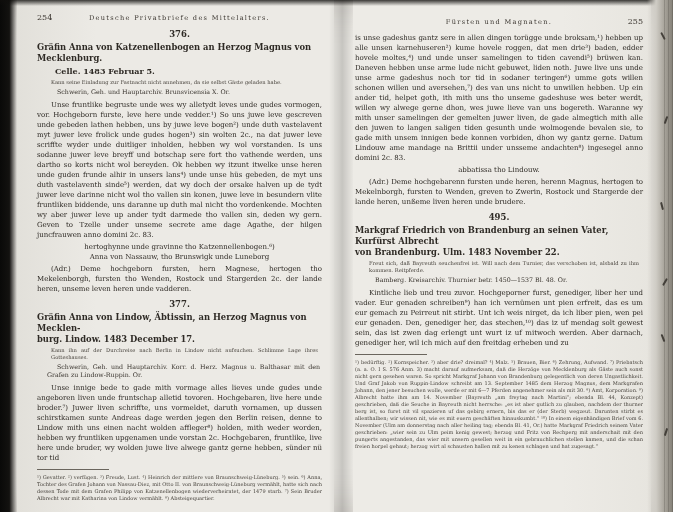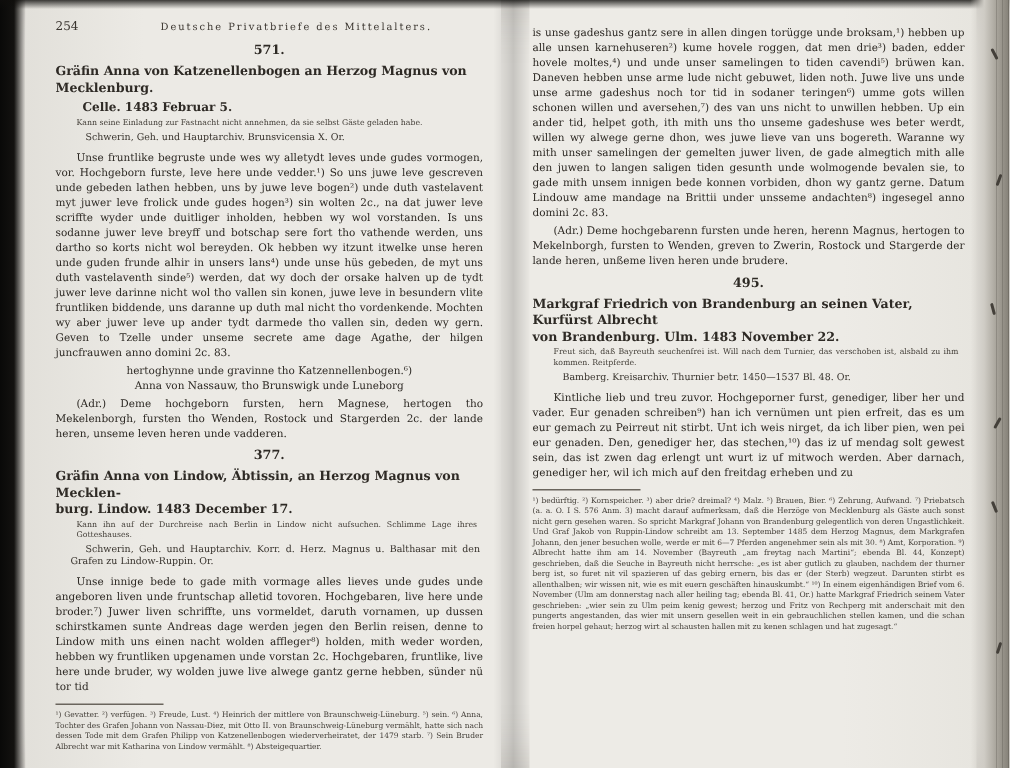--- a/index.html
+++ b/index.html
@@ -19,21 +19,21 @@
   .gutter{position:absolute;left:329px;top:0;width:24px;height:100%;
      background:linear-gradient(to right,rgba(0,0,0,0) 0%,rgba(0,0,0,.10) 40%,rgba(0,0,0,.15) 55%,rgba(0,0,0,0) 100%);}
   .mark{position:absolute;width:2px;height:8px;background:#44403a;border-radius:1px;}
   
   .page{position:absolute;top:0;height:512px;box-sizing:border-box;}
   .page-left{left:17px;width:317px;padding:13px 12px 0 20px;background:linear-gradient(to right,#e2e0da,#eceae5 25%);}
   .page-right{left:353px;width:298px;padding:17px 8px 0 2px;background:linear-gradient(to left,#e7e5df,#edebe6 30%);}
   .runhead-row{display:flex;align-items:baseline;margin-bottom:7px;}
   .pagenum{width:34px;font-size:8px;color:#3a352f;}
   .pagenum.right{text-align:right;}
-  .runhead{flex:1;text-align:right;font-size:6.6px;letter-spacing:1.3px;color:#3a352f;}
+  .runhead{flex:1;text-align:center;font-size:6.6px;letter-spacing:1.3px;color:#3a352f;}
   .letter-number{text-align:center;font-weight:bold;font-size:8.5px;margin:5px 0 3px;}
   .letter-title{font-weight:bold;font-size:8.4px;line-height:11px;margin-bottom:2px;}
   .dateline{font-weight:bold;font-size:8px;margin:0 0 3px 18px;}
   .regest{font-size:5.2px;line-height:7px;color:#45403a;margin:0 4px 2px 14px;text-align:justify;}
   .archive{font-size:6.3px;line-height:8.6px;color:#37322c;margin:0 2px 3px 10px;text-align:justify;text-indent:10px;}
   .body-text{font-size:7px;line-height:10px;text-align:justify;margin:0 0 2px;text-indent:14px;color:#2c2823;}
   .signature{text-align:center;font-size:7px;line-height:10px;margin:1px 0 2px;}
   .fn-sep{width:72px;border-top:1px solid #6a655d;margin:6px 0 4px;height:0;}
   .footnotes{font-size:5px;line-height:7px;text-align:justify;color:#45403a;margin:0;}
 </style>
@@ -42,21 +42,21 @@
 
 <div class="scan">
 
   <div class="page page-left">
     <div class="runhead-row">
       <span class="pagenum">254</span>
       <span class="runhead">Deutsche Privatbriefe des Mittelalters.</span>
       <span class="pagenum"></span>
     </div>
 
-    <div class="letter-number">571.</div>
+    <div class="letter-number">376.</div>
     <div class="letter-title">Gräfin Anna von Katzenellenbogen an Herzog Magnus von Mecklenburg.</div>
     <div class="dateline">Celle. 1483 Februar 5.</div>
     <div class="regest">Kann seine Einladung zur Fastnacht nicht annehmen, da sie selbst Gäste geladen habe.</div>
     <div class="archive">Schwerin, Geh. und Hauptarchiv. Brunsvicensia X. Or.</div>
     <p class="body-text">Unse fruntlike begruste unde wes wy alletydt leves unde gudes vormogen, vor. Hochgeborn furste, leve here unde vedder.¹) So uns juwe leve gescreven unde gebeden lathen hebben, uns by juwe leve bogen²) unde duth vastelavent myt juwer leve frolick unde gudes hogen³) sin wolten 2c., na dat juwer leve scriffte wyder unde duitliger inholden, hebben wy wol vorstanden. Is uns sodanne juwer leve breyff und botschap sere fort tho vathende werden, uns dartho so korts nicht wol bereyden. Ok hebben wy itzunt itwelke unse heren unde guden frunde alhir in unsers lans⁴) unde unse hüs gebeden, de myt uns duth vastelaventh sinde⁵) werden, dat wy doch der orsake halven up de tydt juwer leve darinne nicht wol tho vallen sin konen, juwe leve in besundern vlite fruntliken biddende, uns daranne up duth mal nicht tho vordenkende. Mochten wy aber juwer leve up ander tydt darmede tho vallen sin, deden wy gern. Geven to Tzelle under unseme secrete ame dage Agathe, der hilgen juncfrauwen anno domini 2c. 83.</p>
     <div class="signature">
       <div>hertoghynne unde gravinne tho Katzennellenbogen.⁶)</div>
       <div>Anna von Nassauw, tho Brunswigk unde Luneborg</div>
     </div>
     <p class="body-text">(Adr.) Deme hochgeborn fursten, hern Magnese, hertogen tho Mekelenborgh, fursten tho Wenden, Rostock und Stargerden 2c. der lande heren, unseme leven heren unde vadderen.</p>
@@ -68,23 +68,29 @@
     </div>
     <div class="regest">Kann ihn auf der Durchreise nach Berlin in Lindow nicht aufsuchen. Schlimme Lage ihres Gotteshauses.</div>
     <div class="archive">Schwerin, Geh. und Hauptarchiv. Korr. d. Herz. Magnus u. Balthasar mit den Grafen zu Lindow-Ruppin. Or.</div>
     <p class="body-text">Unse innige bede to gade mith vormage alles lieves unde gudes unde angeboren liven unde fruntschap alletid tovoren. Hochgebaren, live here unde broder.⁷) Juwer liven schriffte, uns vormeldet, daruth vornamen, up dussen schirstkamen sunte Andreas dage werden jegen den Berlin reisen, denne to Lindow mith uns einen nacht wolden affleger⁸) holden, mith weder worden, hebben wy fruntliken upgenamen unde vorstan 2c. Hochgebaren, fruntlike, live here unde bruder, wy wolden juwe live alwege gantz gerne hebben, sünder nü tor tid</p>
 
     <div class="fn-sep"></div>
     <p class="footnotes">¹) Gevatter. ²) verfügen. ³) Freude, Lust. ⁴) Heinrich der mittlere von Braunschweig-Lüneburg. ⁵) sein. ⁶) Anna, Tochter des Grafen Johann von Nassau-Diez, mit Otto II. von Braunschweig-Lüneburg vermählt, hatte sich nach dessen Tode mit dem Grafen Philipp von Katzenellenbogen wiederverheiratet, der 1479 starb. ⁷) Sein Bruder Albrecht war mit Katharina von Lindow vermählt. ⁸) Absteigequartier.</p>
   </div>
 
   <div class="page page-right">
+    <div class="runhead-row">
+      <span class="pagenum"></span>
+      <span class="runhead">Fürsten und Magnaten.</span>
+      <span class="pagenum right">255</span>
+    </div>
 
     <p class="body-text" style="text-indent:0;">is unse gadeshus gantz sere in allen dingen torügge unde broksam,¹) hebben up alle unsen karnehuseren²) kume hovele roggen, dat men drie³) baden, edder hovele moltes,⁴) und unde unser samelingen to tiden cavendi⁵) brüwen kan. Daneven hebben unse arme lude nicht gebuwet, liden noth. Juwe live uns unde unse arme gadeshus noch tor tid in sodaner teringen⁶) umme gots willen schonen willen und aversehen,⁷) des van uns nicht to unwillen hebben. Up ein ander tid, helpet goth, ith mith uns tho unseme gadeshuse wes beter werdt, willen wy alwege gerne dhon, wes juwe lieve van uns bogereth. Waranne wy mith unser samelingen der gemelten juwer liven, de gade almegtich mith alle den juwen to langen saligen tiden gesunth unde wolmogende bevalen sie, to gade mith unsem innigen bede konnen vorbiden, dhon wy gantz gerne. Datum Lindouw ame mandage na Brittii under unsseme andachten⁸) ingesegel anno domini 2c. 83.</p>
     <div class="signature">
+      <div>abbatissa tho Lindouw.</div>
     </div>
     <p class="body-text">(Adr.) Deme hochgebarenn fursten unde heren, herenn Magnus, hertogen to Mekelnborgh, fursten to Wenden, greven to Zwerin, Rostock und Stargerde der lande heren, unßeme liven heren unde brudere.</p>
 
     <div class="letter-number">495.</div>
     <div class="letter-title">
       <div>Markgraf Friedrich von Brandenburg an seinen Vater, Kurfürst Albrecht</div>
       <div>von Brandenburg. Ulm. 1483 November 22.</div>
     </div>
     <div class="regest">Freut sich, daß Bayreuth seuchenfrei ist. Will nach dem Turnier, das verschoben ist, alsbald zu ihm kommen. Reitpferde.</div>
     <div class="archive">Bamberg. Kreisarchiv. Thurnier betr. 1450—1537 Bl. 48. Or.</div>

